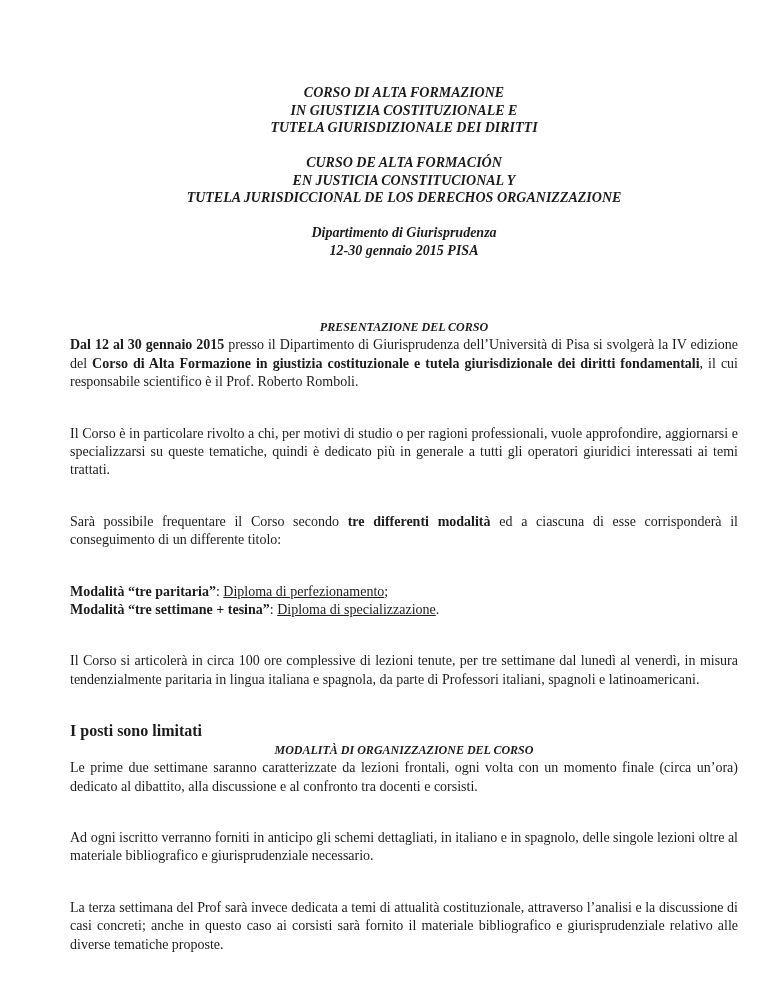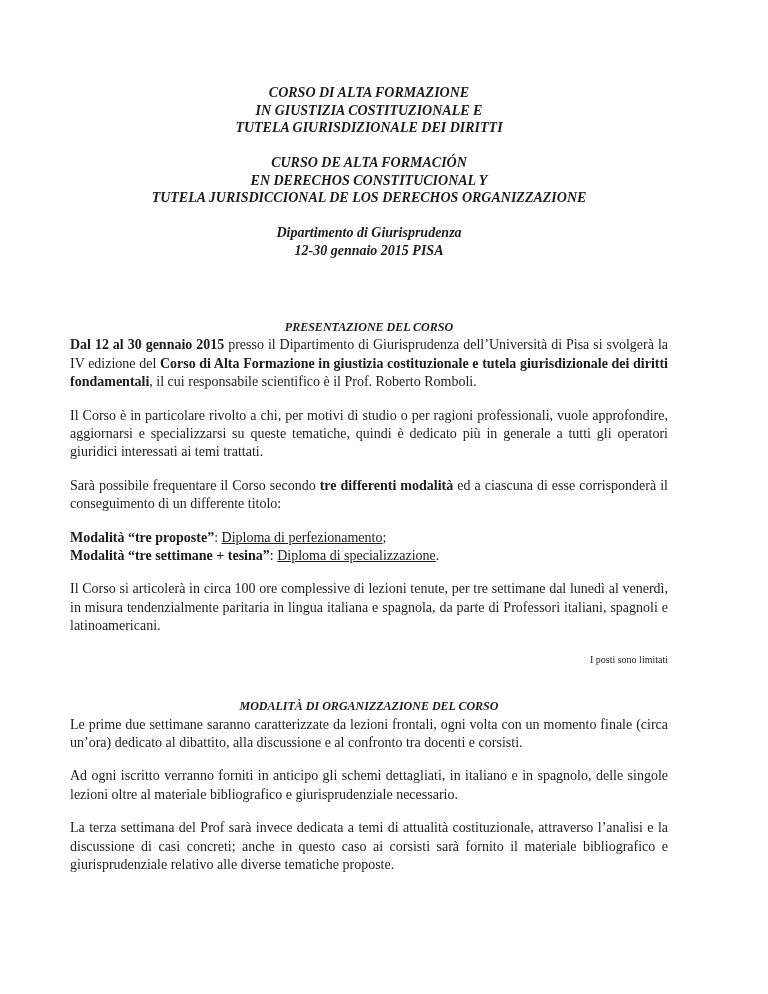--- a/index.html
+++ b/index.html
@@ -9,21 +9,21 @@
     height: 994px;
     font-family: "Liberation Serif", "DejaVu Serif", serif;
     color: #1c1c1c;
     -webkit-font-smoothing: antialiased;
   }
   .page {
     position: relative;
     width: 768px;
     height: 994px;
     background: #ffffff;
-    padding: 84px 100px 0 70px;
+    padding: 84px 30px 0 70px;
     overflow: hidden;
   }
   
   .title-block {
     text-align: center;
     font-weight: bold;
     font-style: italic;
     font-size: 14px;
     line-height: 17.5px;
   }
@@ -31,77 +31,77 @@
   .title-line { white-space: nowrap; }
   
   .section-heading {
     text-align: center;
     font-weight: bold;
     font-style: italic;
     font-size: 12px;
     line-height: 18.4px;
   }
   .presentation-heading { margin-top: 59px; }
-  .org-heading { margin-top: 28px; }
+  .org-heading { }
   
   .body-p {
     font-size: 14px;
     line-height: 18.4px;
     text-align: justify;
     text-justify: inter-word;
   }
-  .gap { margin-top: 15px; }
+  .gap { margin-top: 33px; }
   .bold { font-weight: bold; }
   .underl { text-decoration: underline; }
   .modality-line {
     font-size: 14px;
     line-height: 18.4px;
     text-align: left;
   }
   .note {
-    font-size: 10px;
+    font-size: 16px;
     line-height: 18.4px;
-    font-weight: normal;
-    text-align: right;
+    font-weight: bold;
+    text-align: left;
   }
 </style>
 </head>
 <body>
 
 <div class="page">
 
   <header class="title-block">
     <div class="title-group">
       <div class="title-line">CORSO DI ALTA FORMAZIONE</div>
       <div class="title-line">IN GIUSTIZIA COSTITUZIONALE E</div>
       <div class="title-line">TUTELA GIURISDIZIONALE DEI DIRITTI</div>
     </div>
     <div class="title-group">
       <div class="title-line">CURSO DE ALTA FORMACIÓN</div>
-      <div class="title-line">EN DERECHOS CONSTITUCIONAL Y</div>
+      <div class="title-line">EN JUSTICIA CONSTITUCIONAL Y</div>
       <div class="title-line">TUTELA JURISDICCIONAL DE LOS DERECHOS ORGANIZZAZIONE</div>
     </div>
     <div class="title-group">
       <div class="title-line">Dipartimento di Giurisprudenza</div>
       <div class="title-line">12-30 gennaio 2015 PISA</div>
     </div>
   </header>
 
   <main>
 
     <h2 class="section-heading presentation-heading">PRESENTAZIONE DEL CORSO</h2>
 
     <p class="body-p"><span class="bold">Dal 12 al 30 gennaio 2015</span><span> presso il Dipartimento di Giurisprudenza dell’Università di Pisa si svolgerà la IV edizione del </span><span class="bold">Corso di Alta Formazione in giustizia costituzionale e tutela giurisdizionale dei diritti fondamentali</span><span>, il cui responsabile scientifico è il Prof. Roberto Romboli.</span></p>
 
     <p class="body-p gap">Il Corso è in particolare rivolto a chi, per motivi di studio o per ragioni professionali, vuole approfondire, aggiornarsi e specializzarsi su queste tematiche, quindi è dedicato più in generale a tutti gli operatori giuridici interessati ai temi trattati.</p>
 
     <p class="body-p gap"><span>Sarà possibile frequentare il Corso secondo </span><span class="bold">tre differenti modalità</span><span> ed a ciascuna di esse corrisponderà il conseguimento di un differente titolo:</span></p>
 
     <div class="gap">
-      <p class="modality-line"><span class="bold">Modalità “tre proposte”</span><span>: </span><span class="underl">Diploma di perfezionamento</span><span>;</span></p>
+      <p class="modality-line"><span class="bold">Modalità “tre paritaria”</span><span>: </span><span class="underl">Diploma di perfezionamento</span><span>;</span></p>
       <p class="modality-line"><span class="bold">Modalità “tre settimane + tesina”</span><span>: </span><span class="underl">Diploma di specializzazione</span><span>.</span></p>
     </div>
 
     <p class="body-p gap">Il Corso si articolerà in circa 100 ore complessive di lezioni tenute, per tre settimane dal lunedì al venerdì, in misura tendenzialmente paritaria in lingua italiana e spagnola, da parte di Professori italiani, spagnoli e latinoamericani.</p>
 
     <p class="note gap">I posti sono limitati</p>
 
     <h2 class="section-heading org-heading">MODALITÀ DI ORGANIZZAZIONE DEL CORSO</h2>
 
     <p class="body-p">Le prime due settimane saranno caratterizzate da lezioni frontali, ogni volta con un momento finale (circa un’ora) dedicato al dibattito, alla discussione e al confronto tra docenti e corsisti.</p>

